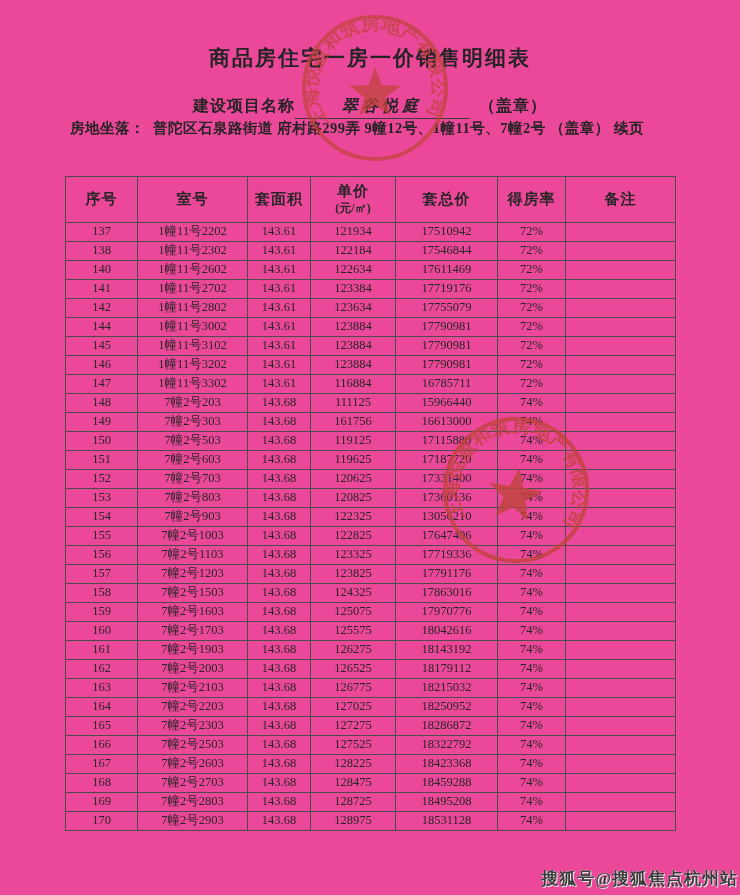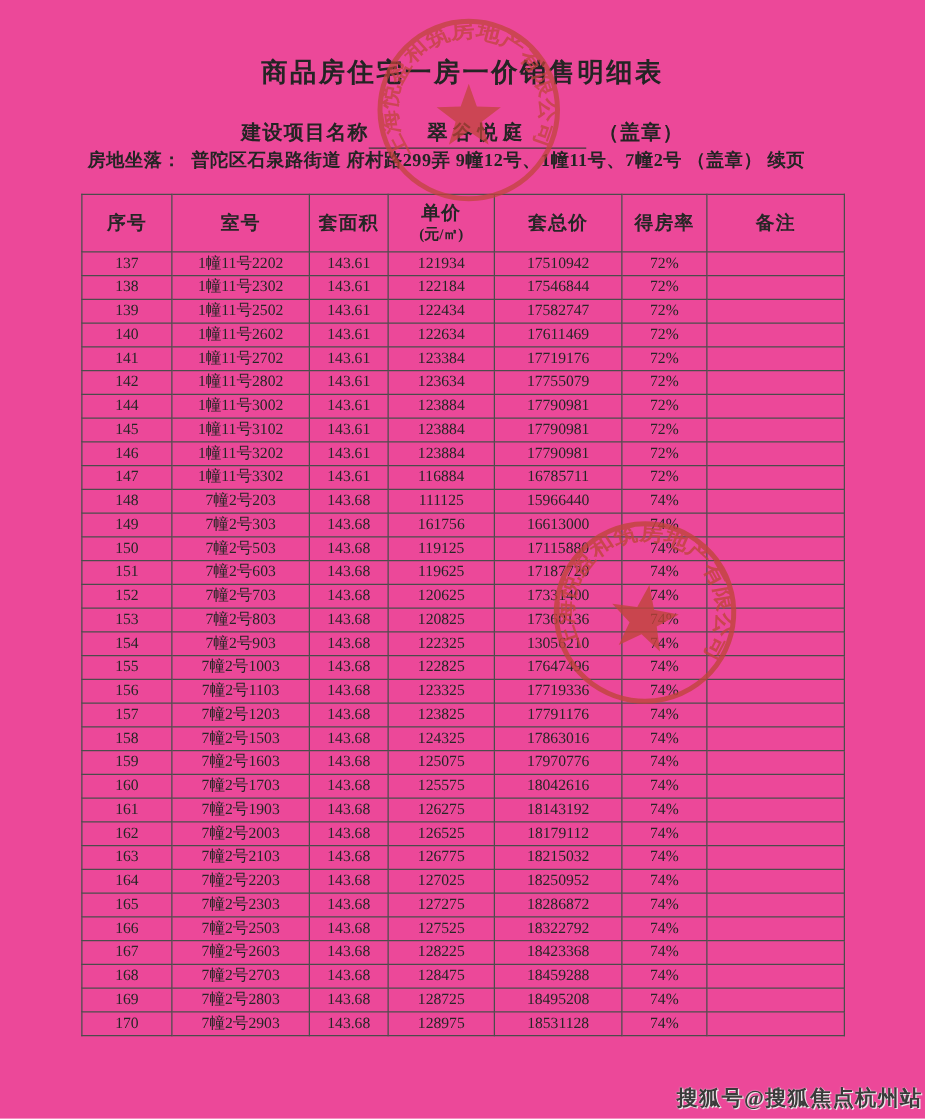--- a/index.html
+++ b/index.html
@@ -12,29 +12,29 @@
     margin:0; padding-top:44px; text-align:center;
     font-size:21px; font-weight:bold; letter-spacing:2px;
   }
   .project-line {
     margin-top:24px; text-align:center;
     font-size:16px; font-weight:bold; letter-spacing:1px;
   }
   .project-underline {
     display:inline-block; min-width:150px;
     border-bottom:1.5px solid #3a3a3a;
-    padding:0 12px 1px; letter-spacing:4px;
+    padding:0 12px 1px; letter-spacing:4px;font-style:italic;
   }
   .seal-note { margin-left:10px; }
   .address-line {
     margin:0 0 0 70px; font-size:14.5px; font-weight:bold; letter-spacing:0.5px;
   }
   .address-label { margin-right:8px; }
   table.price-table {
-    position:absolute; left:65px; top:155px; width:610px;
+    position:absolute; left:65px; top:176px; width:610px;
     border-collapse:collapse; table-layout:fixed;
     font-size:12.5px; color:#262626;
   }
   .price-table th, .price-table td {
     border:1px solid #4c4c4c; text-align:center; vertical-align:middle;
     padding:0; overflow:hidden; white-space:nowrap;
   }
   .price-table th { height:45px; font-size:15px; font-weight:bold; letter-spacing:1px; }
   .price-table th .sub { font-size:12px; font-weight:bold; letter-spacing:0; margin-top:-1px; }
   .price-table td { height:18px; line-height:1.05; }
@@ -108,29 +108,20 @@
           <td>17510942</td>
           <td>72%</td>
           <td></td>
         </tr>
         <tr>
           <td>138</td>
           <td>1幢11号2302</td>
           <td>143.61</td>
           <td>122184</td>
           <td>17546844</td>
-          <td>72%</td>
-          <td></td>
-        </tr>
-        <tr>
-          <td>139</td>
-          <td>1幢11号2502</td>
-          <td>143.61</td>
-          <td>122434</td>
-          <td>17582747</td>
           <td>72%</td>
           <td></td>
         </tr>
         <tr>
           <td>140</td>
           <td>1幢11号2602</td>
           <td>143.61</td>
           <td>122634</td>
           <td>17611469</td>
           <td>72%</td>

